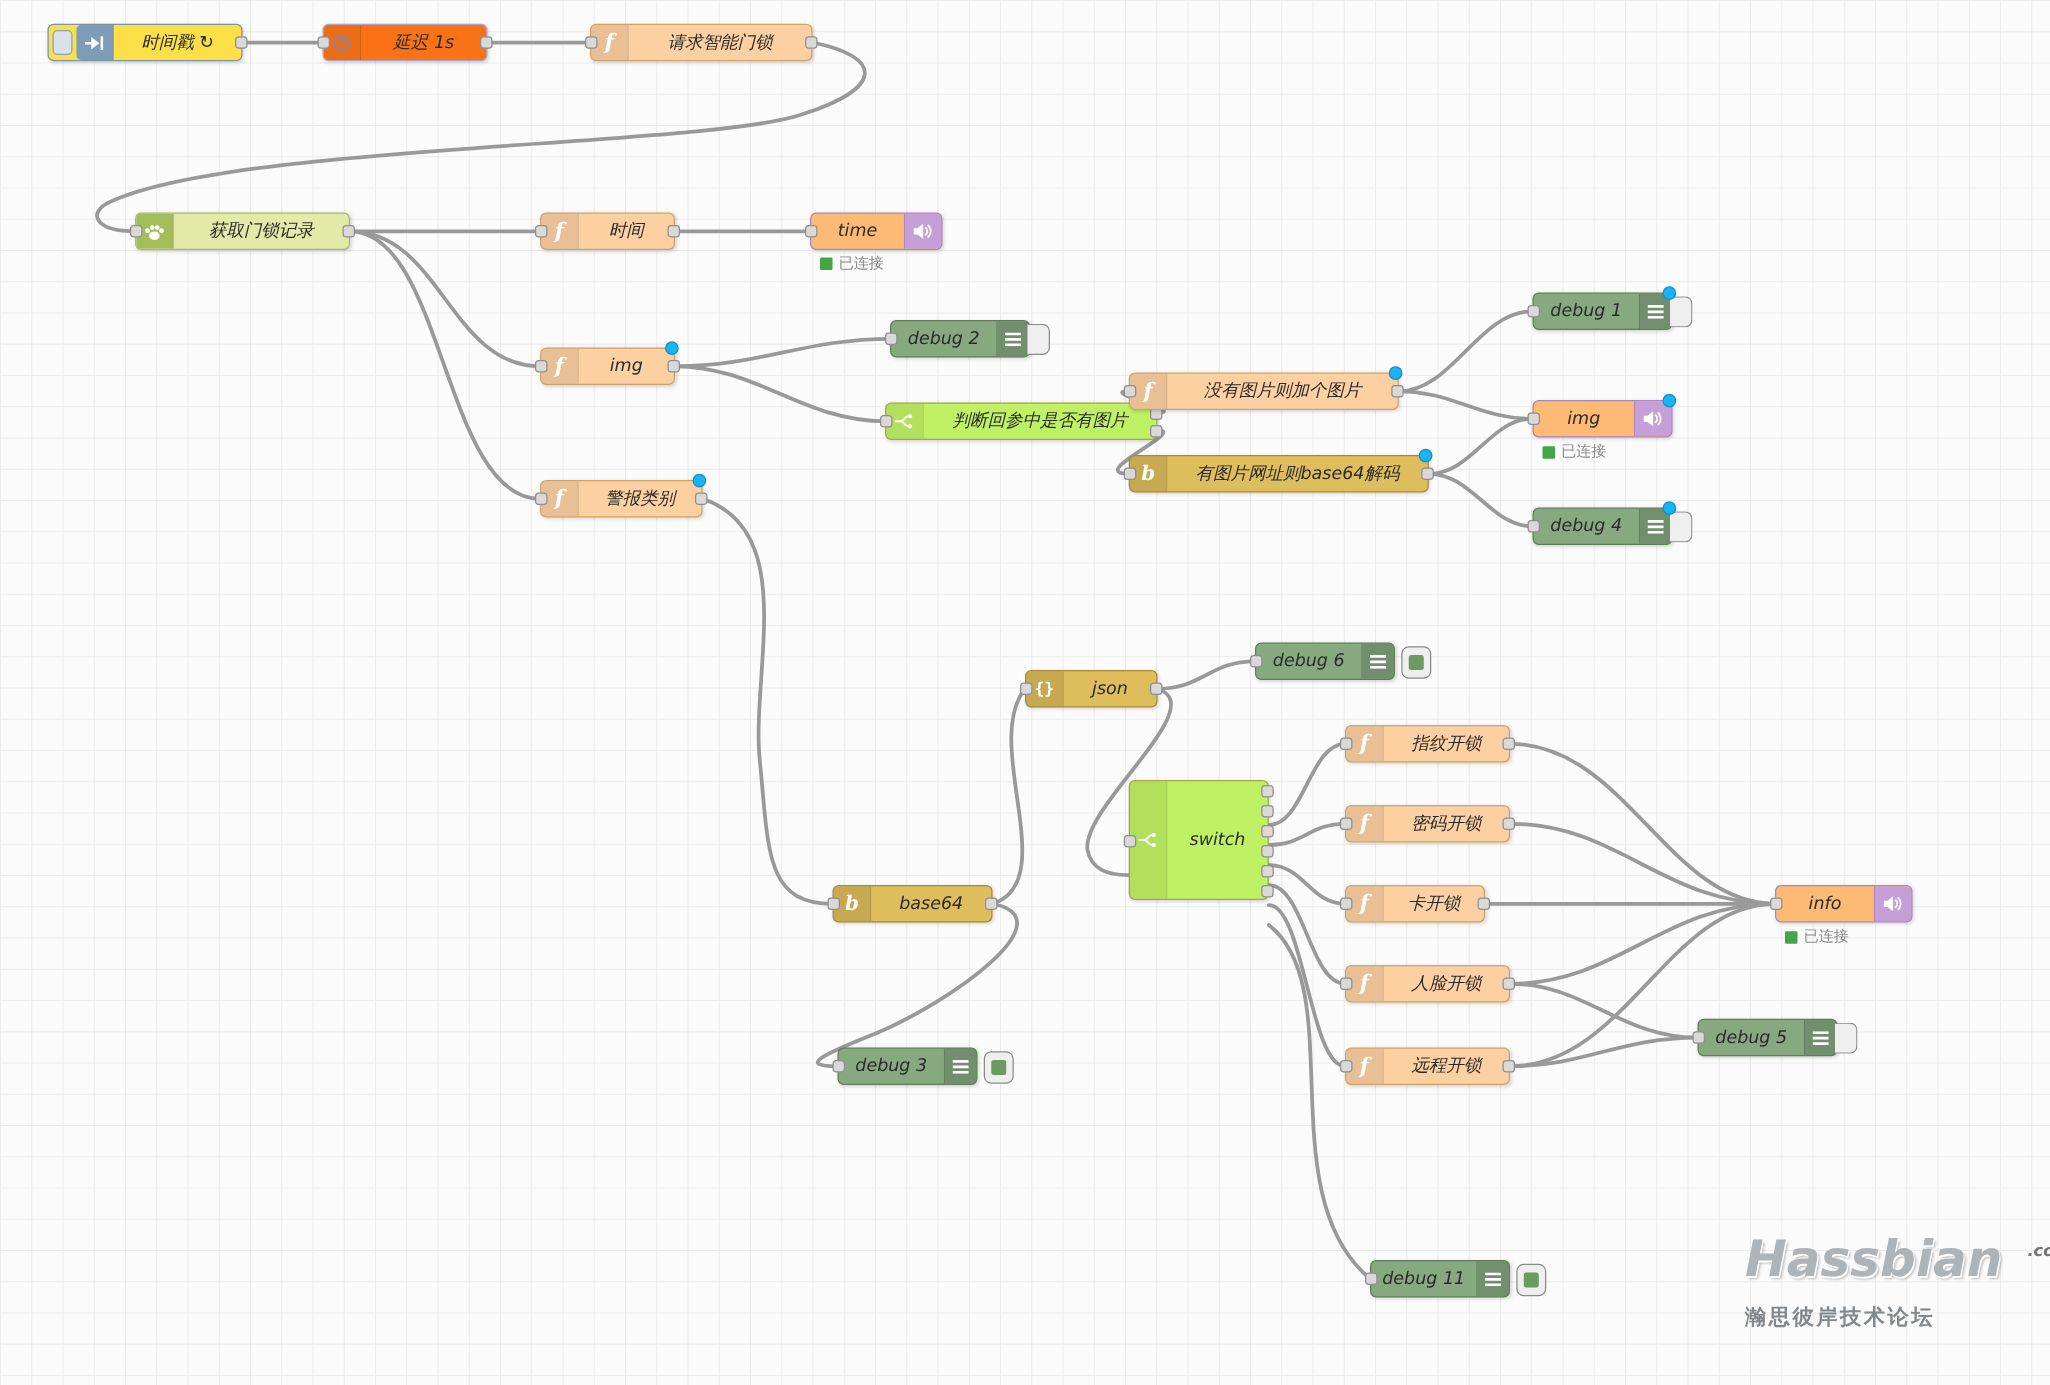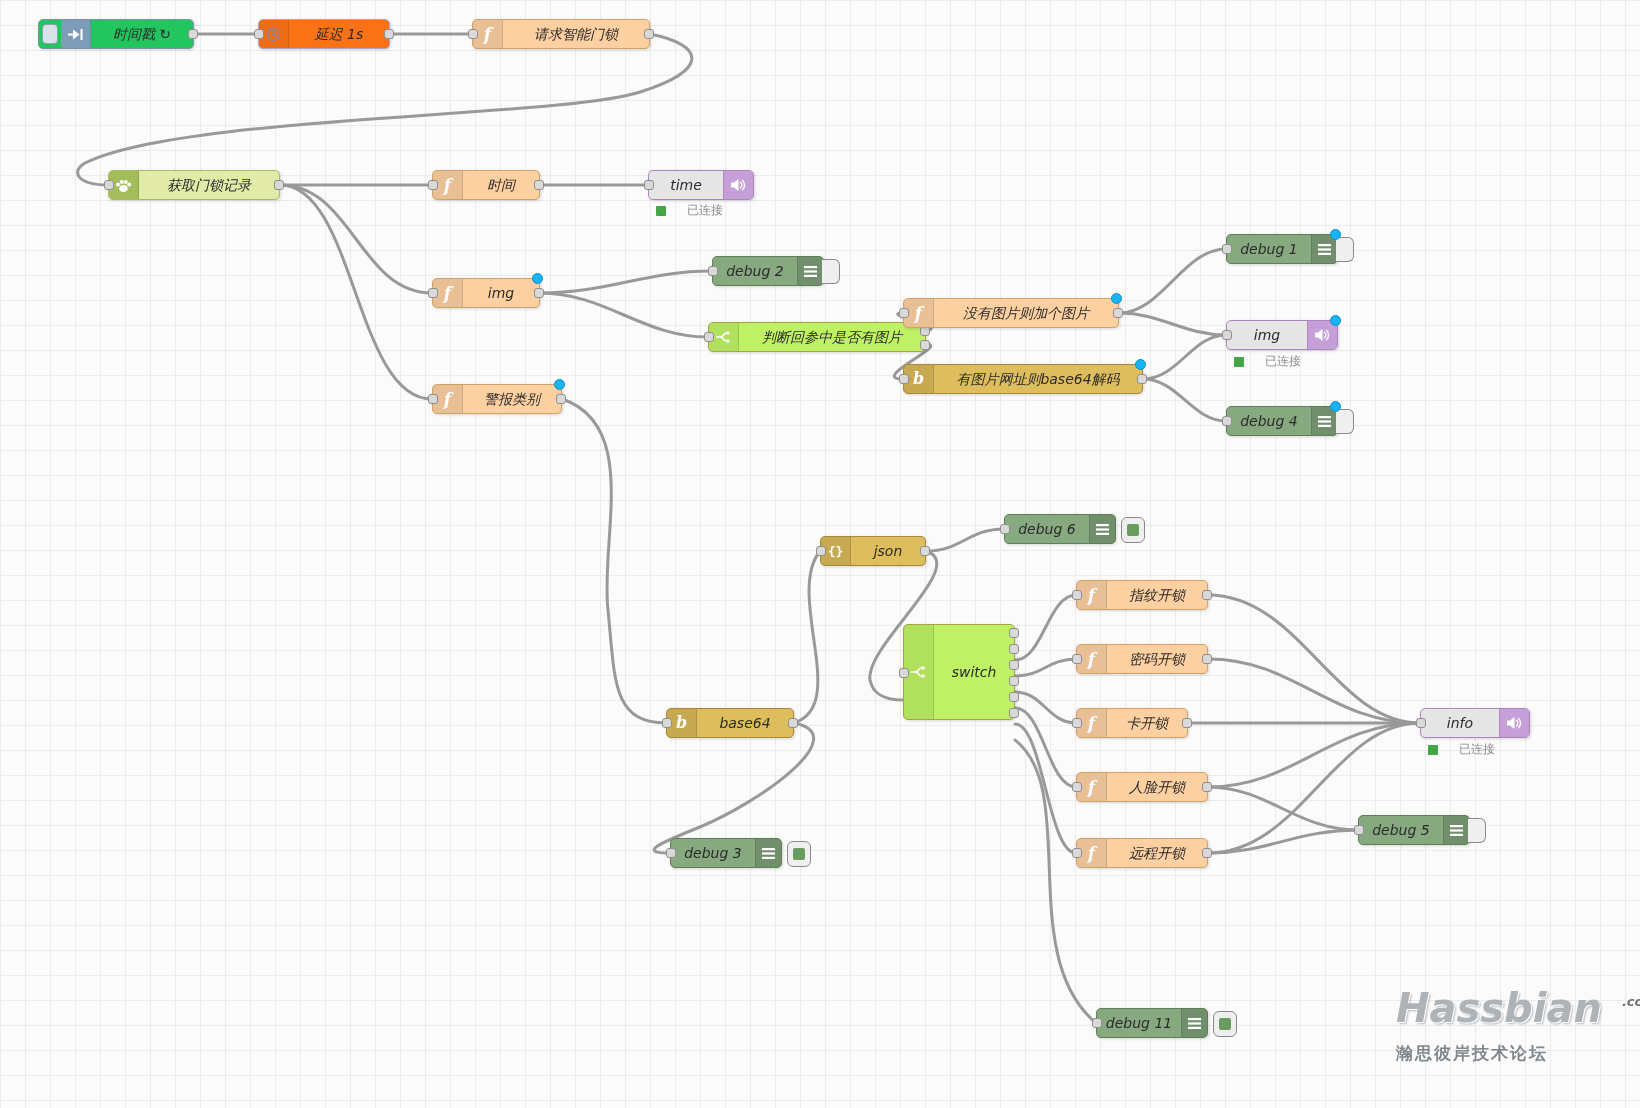--- a/index.html
+++ b/index.html
@@ -27,21 +27,21 @@
   .label { flex:1; text-align:center; white-space:nowrap; padding:0 6px; line-height:1; }
 
   .iconreg {
     width:30px; align-self:stretch; flex:0 0 30px;
     display:flex; align-items:center; justify-content:center;
     background:rgba(0,0,0,0.08); border-right:1px solid rgba(0,0,0,0.12);
     border-radius:4px 0 0 4px;
   }
   .iconreg.right { border-right:none; border-left:1px solid rgba(0,0,0,0.12); border-radius:0 4px 4px 0; }
 
-  .node.inject { background:#22c55e; border-color:#7b94a9; }
+  .node.inject { background:#fde047; border-color:#7b94a9; }
   .node.inject .iconreg { background:#7d9cb8; }
   .inj-btn { width:16px; height:20px; margin:0 3px; background:#d9e2ea; border:1px solid #8aa0b4; border-radius:4px; flex:0 0 16px; }
 
   .node.delay { background:#f97316; border-color:#ada3cf; }
   .node.delay .iconreg { background:rgba(0,0,0,0.05); }
 
   .node.fn { background:#fdd0a2; border-color:#cfa368; }
   .fg { font-family:"DejaVu Serif","Liberation Serif",serif; font-style:italic; font-weight:bold; color:#fff; font-size:17px; line-height:1; }
 
   .node.api { background:#e2eaa8; border-color:#a9bd60; }
@@ -61,36 +61,36 @@
     position:absolute; right:-17px; top:2px; width:18px; height:25px;
     background:#efefef; border:1px solid #8a8a8a; border-left:none;
     border-radius:0 6px 6px 0;
   }
   .debug-tab.detached {
     right:-30px; width:24px; height:26px; border:1px solid #8a8a8a; border-radius:6px;
     display:flex; align-items:center; justify-content:center;
   }
   .debug-tab .ind { width:12px; height:12px; background:#699c5e; border-radius:2px; }
 
-  .node.out { background:#e5e5e5; border-color:#a986bd; }
+  .node.out { background:#fdba74; border-color:#a986bd; }
   .node.out .iconreg { background:#c69fd8; }
 
   .port {
     position:absolute; width:10px; height:10px; top:9px;
     background:#d9d9d9; border:1px solid #8f8f8f; border-radius:3px; z-index:3;
   }
   .port.in { left:-5px; }
   .port.out { right:-5px; }
 
   .changed {
     position:absolute; top:-6px; right:-4px; width:11px; height:11px;
     border-radius:50%; background:#18b4f5; border:1px solid #0d90c9; z-index:4;
   }
 
-  .status { position:absolute; z-index:2; display:flex; align-items:center; gap:21px; font-size:12px; color:#8a8a8a; }
+  .status { position:absolute; z-index:2; display:flex; align-items:center; gap:5px; font-size:12px; color:#8a8a8a; }
   .status .sq { width:10px; height:10px; background:#44a544; border-radius:1px; }
 
   .watermark { position:absolute; left:1396px; top:988px; z-index:5; }
   .wm-brand {
     font-size:40px; font-weight:bold; font-style:italic; color:#aeb3b8;
     text-shadow:1px 1px 0 #fff, 2px 2px 2px rgba(0,0,0,0.25); line-height:1;
   }
   .wm-tld { color:#737373; font-size:13px; font-weight:bold; font-style:italic; vertical-align:16px; margin-left:20px; }
   .wm-sub { font-size:17px; font-weight:bold; color:#82878c; letter-spacing:2px; margin-top:14px; }
 </style>

